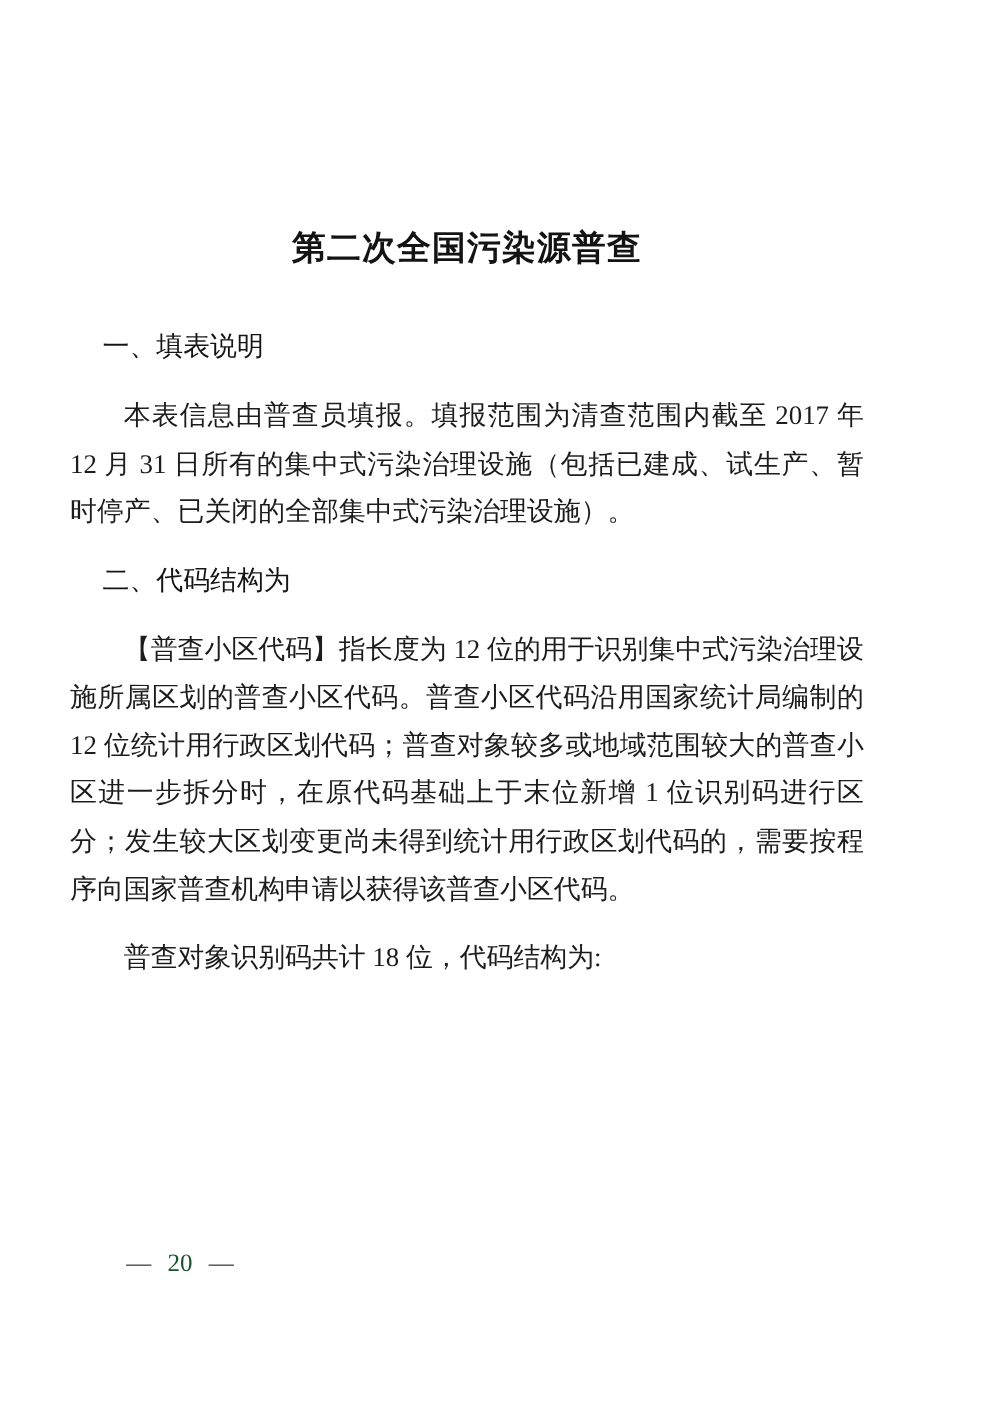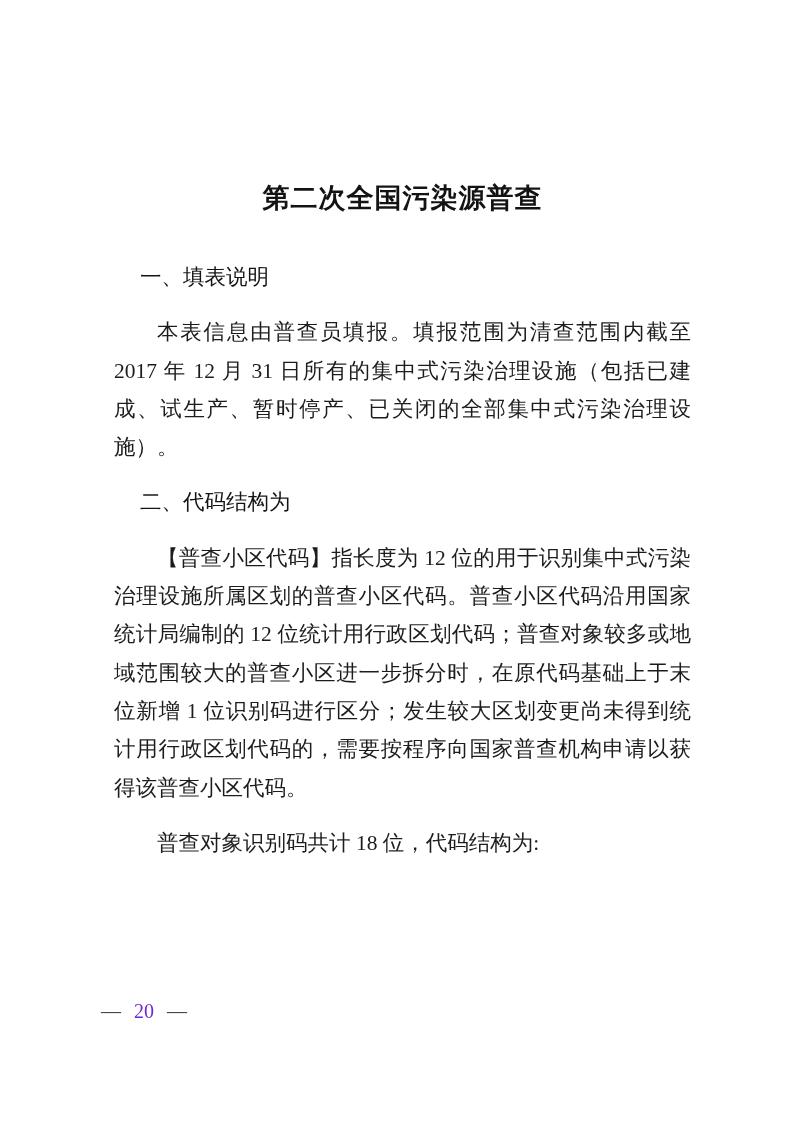--- a/index.html
+++ b/index.html
@@ -5,21 +5,21 @@
   html,body{margin:0;padding:0;background:#ffffff;}
   .page{
     position:relative;
     width:800px;height:1131px;
     background:#ffffff;
     color:#1c1c1c;
     overflow:hidden;
     margin:0 auto;
   }
   .content{
-    padding:176px 92px 0 97px;
+    padding:176px 92px 0 39px;
   }
   .doc-title{
     font-family:"Liberation Sans","DejaVu Sans",sans-serif;
     font-weight:700;
     font-size:27px;
     line-height:44px;
     text-align:center;
     margin:0;
     color:#131313;
     letter-spacing:1px;
@@ -53,21 +53,21 @@
     font-size:20px;
     color:#2e2e2e;
     display:flex;
     align-items:center;
     gap:13px;
   }
   .footer .dash{
     color:#3a3a3a;
   }
   .footer .num{
-    color:#6d28d9;
+    color:#14532d;
   }
 </style>
 </head>
 <body>
 
 <div class="page">
   <div class="content">
 
     <h1 class="doc-title">第二次全国污染源普查</h1>
 

